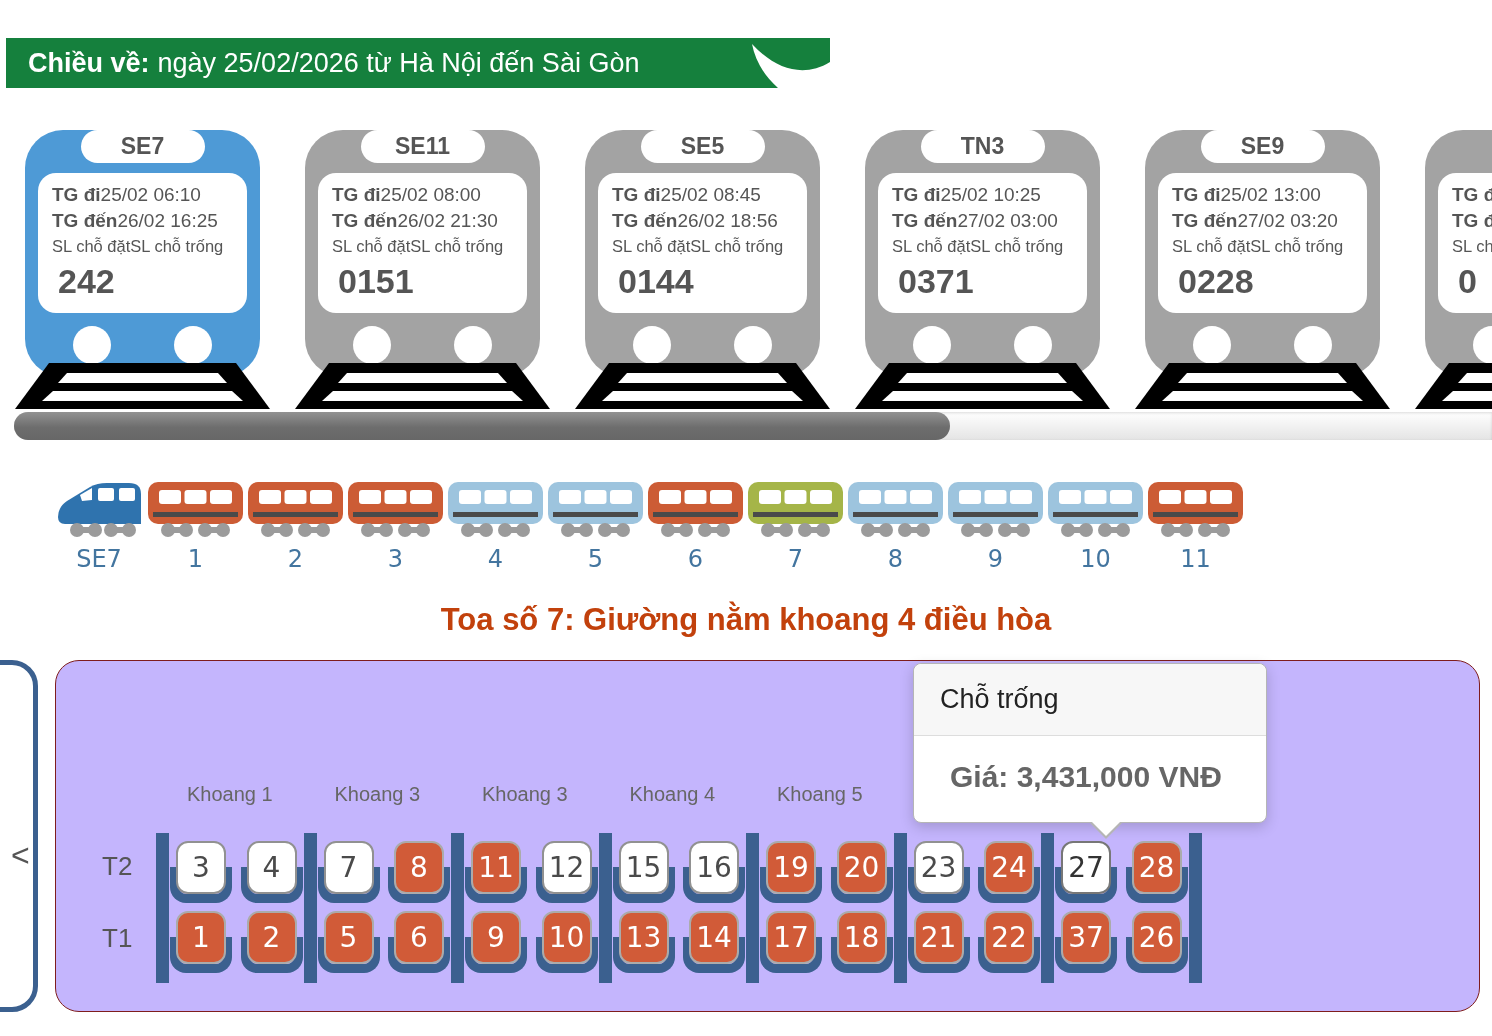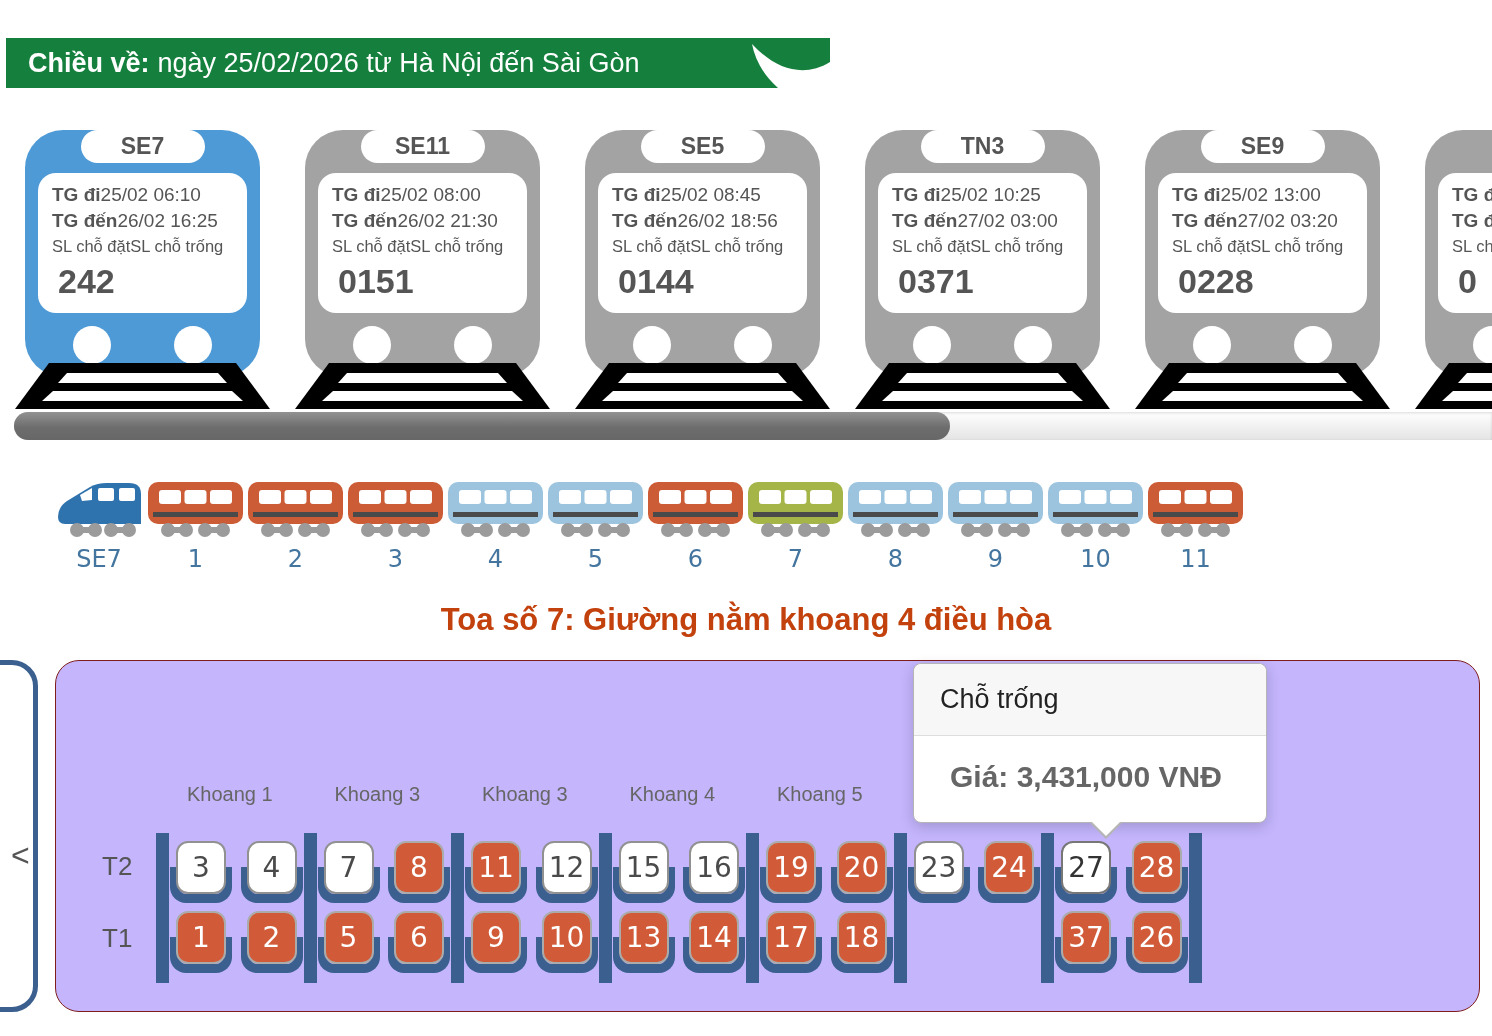--- a/index.html
+++ b/index.html
@@ -633,20 +633,30 @@
       <div class="trow">
         <div class="cell">
             <div class="bracket"></div>
             <div class="seat free">23</div>
           </div>
         <div class="cell">
             <div class="bracket"></div>
             <div class="seat booked">24</div>
           </div>
       </div>
+      <div class="trow">
+        <div class="cell">
+            <div class="bracket"></div>
+            <div class="seat booked">21</div>
+          </div>
+        <div class="cell">
+            <div class="bracket"></div>
+            <div class="seat booked">22</div>
+          </div>
+      </div>
     </div>
     <div class="divider"></div>
     <div class="comp">
       <div class="trow">
         <div class="cell">
             <div class="bracket"></div>
             <div class="seat free hover">27</div>
           </div>
         <div class="cell">
             <div class="bracket"></div>

